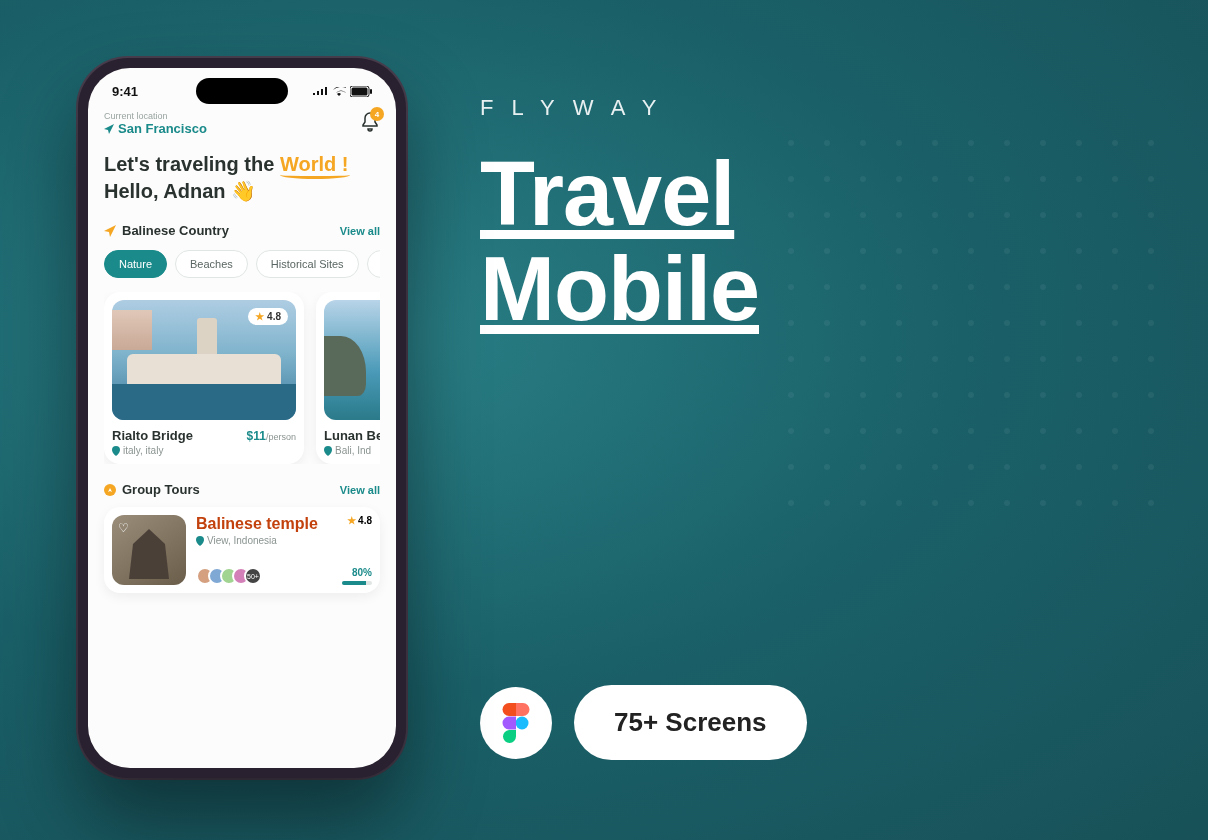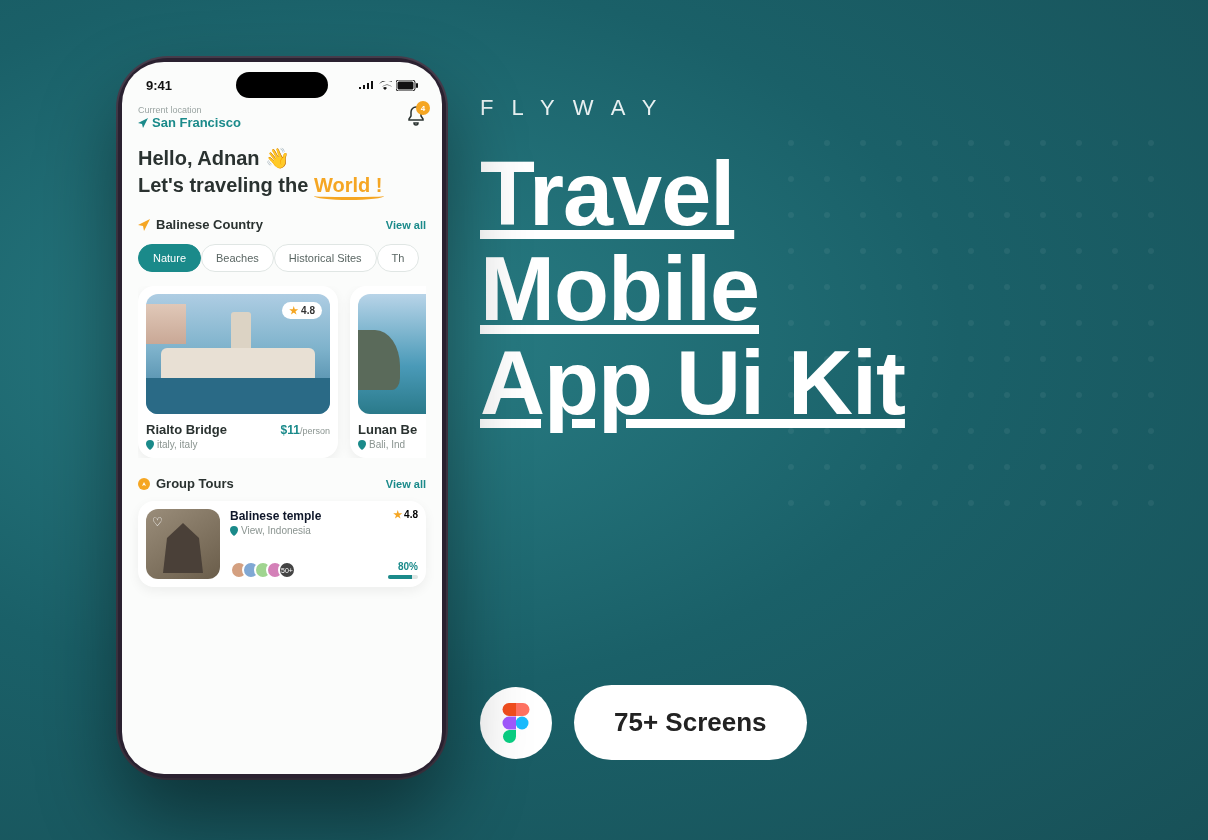--- a/index.html
+++ b/index.html
@@ -69,23 +69,22 @@
   }
   
   .phone {
     position: absolute;
     left: 78px;
     top: 58px;
     width: 328px;
     height: 720px;
     background: #2a2130;
     border-radius: 50px;
-    padding: 4px;
+    padding: 10px;
     box-shadow: 0 40px 80px rgba(0,0,0,0.45), 0 0 0 2px #4a4050;
-    margin-left: 40px;
   }
   .screen {
     width: 100%; height: 100%;
     background: #fbfcfb;
     border-radius: 42px;
     overflow: hidden;
     position: relative;
     padding: 14px 16px 0;
   }
   .dynamic-island {
@@ -156,21 +155,21 @@
   .search input {
     border:none; outline:none; flex:1;
     font-size:12px; color:#888; background:transparent;
   }
   .section-head {
     display:flex; justify-content:space-between; align-items:center;
     margin-top: 18px;
   }
   .section-title { font-size:13px; font-weight:700; color:#2a3230; display:flex; gap:6px; align-items:center;}
   .view-all { font-size:11px; color:#1a8a8a; font-weight:600; }
-  .chips { display:flex; margin-top:12px; overflow:hidden; }
+  .chips { display:flex; gap:8px; margin-top:12px; overflow:hidden; }
   .chip {
     padding: 7px 14px;
     border-radius: 18px;
     font-size:11px;
     white-space:nowrap;
     border:1px solid #e0e6e4;
     background:#fff;
     color:#5a6663;
     font-weight:500;
   }
@@ -382,21 +381,20 @@
     <span style="left: 288px; top: 360px;"></span>
     <span style="left: 324px; top: 360px;"></span>
     <span style="left: 360px; top: 360px;"></span>
   </div>
 
 <div class="promo-text">
   <div class="eyebrow">FLYWAY</div>
   <div class="headline">
     <div>Travel</div>
     <div>Mobile</div>
-    <div>App Ui Kit</div>
   </div>
 </div>
 
 <div class="promo-pills">
   <div class="figma-badge">
     <svg width="28" height="40" viewBox="0 0 28 40">
       <circle cx="20" cy="20" r="6.5" fill="#1abcfe"></circle>
       <path d="M7 0 h7 v13 h-7 a6.5 6.5 0 0 1 0 -13 z" fill="#f24e1e"></path>
       <path d="M14 0 h7 a6.5 6.5 0 0 1 0 13 h-7 z" fill="#ff7262"></path>
       <path d="M7 13.5 h7 v13 h-7 a6.5 6.5 0 0 1 0 -13 z" fill="#a259ff"></path>
@@ -440,24 +438,24 @@
       <div class="bell-wrap">
         <svg width="20" height="22">
             <path d="M10 2a5 5 0 015 5v4l2 3v1H3v-1l2-3V7a5 5 0 015-5zm-2 16h4a2 2 0 01-4 0z" fill="none" stroke="#2a3230" stroke-width="1.5"></path>
           </svg>
         <span class="bell-badge">4</span>
       </div>
     </div>
 
     <div class="greeting">
       <div>
+        <span>Let's traveling the </span><span class="world">World !</span>
+      </div>
+      <div>
         <span>Hello, </span><span>Adnan</span> <span>👋</span>
-      </div>
-      <div>
-        <span>Let's traveling the </span><span class="world">World !</span>
       </div>
     </div>
 
 
     <div class="section-head">
       <div class="section-title">
         <svg width="12" height="12">
             <path d="M0 6l12-6-6 12-1-5z" fill="#f5a623"></path>
           </svg>
         <span>Balinese Country</span>
@@ -526,21 +524,21 @@
     </div>
 
     <div class="tour-row">
       <div class="tour-img">
         <div class="temple"></div>
         <span style="position:absolute;top:6px;left:6px;color:#fff;font-size:12px">♡</span>
       </div>
       <div class="tour-info">
         <div style="display:flex;justify-content:space-between;align-items:flex-start">
           <div>
-            <div style="font-size:12px;font-weight:700;color:#0f172a">Balinese temple</div>
+            <div style="font-size:16px;font-weight:700;color:#c2410c">Balinese temple</div>
             <div class="card-loc" style="margin-top:2px">
               <svg width="8" height="10">
                   <path d="M4 0a4 4 0 014 4c0 3-4 6-4 6S0 7 0 4a4 4 0 014-4z" fill="#1a8a8a"></path>
                 </svg>
               <span>View, Indonesia</span>
             </div>
           </div>
           <div style="font-size:10px;font-weight:600;display:flex;gap:2px;align-items:center">
             <span style="color:#f5a623">★</span>
             <span>4.8</span>

